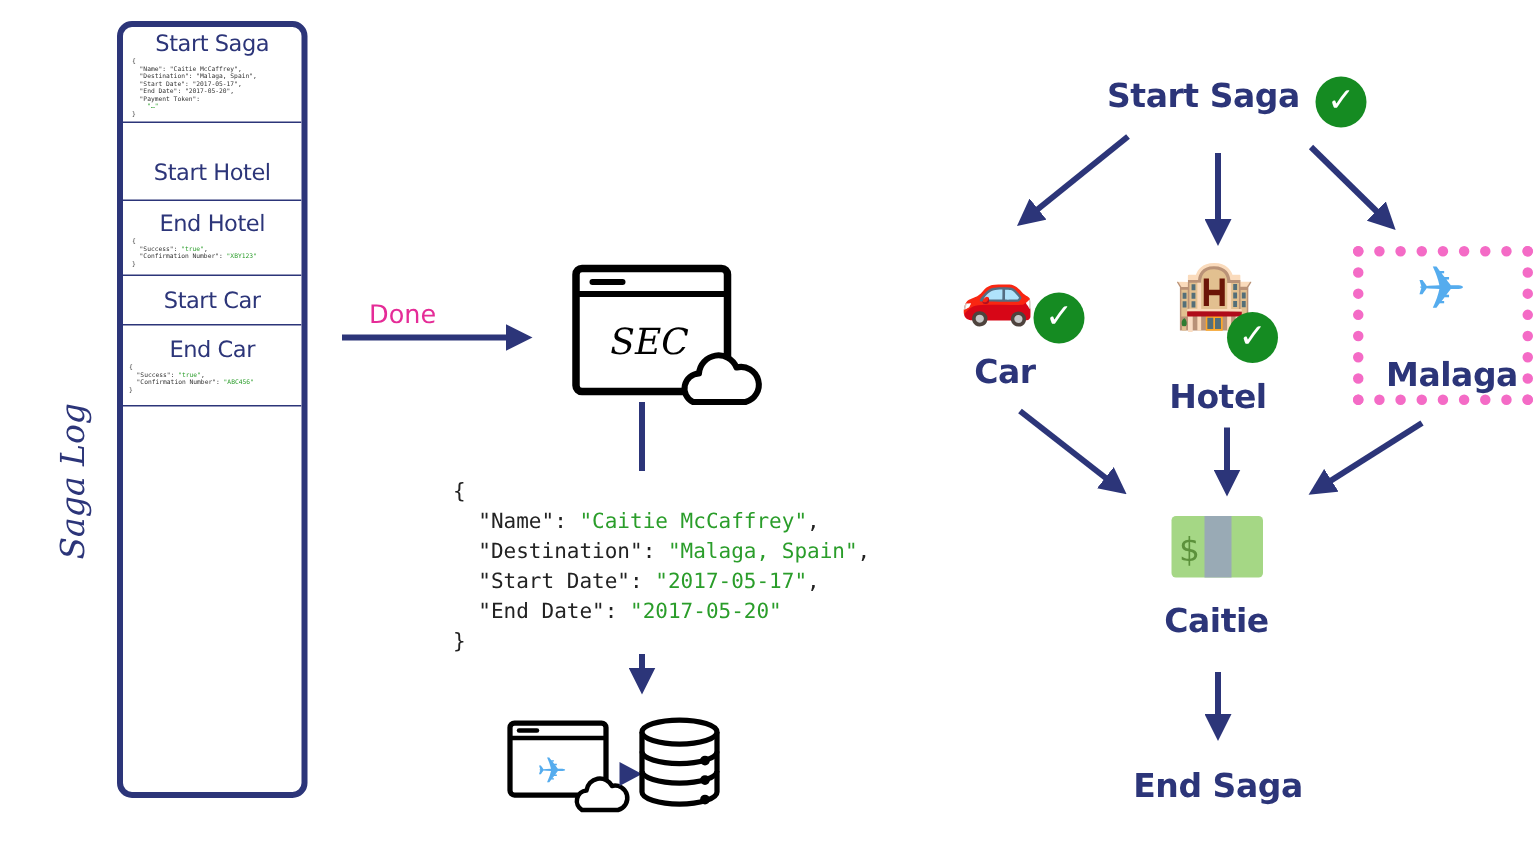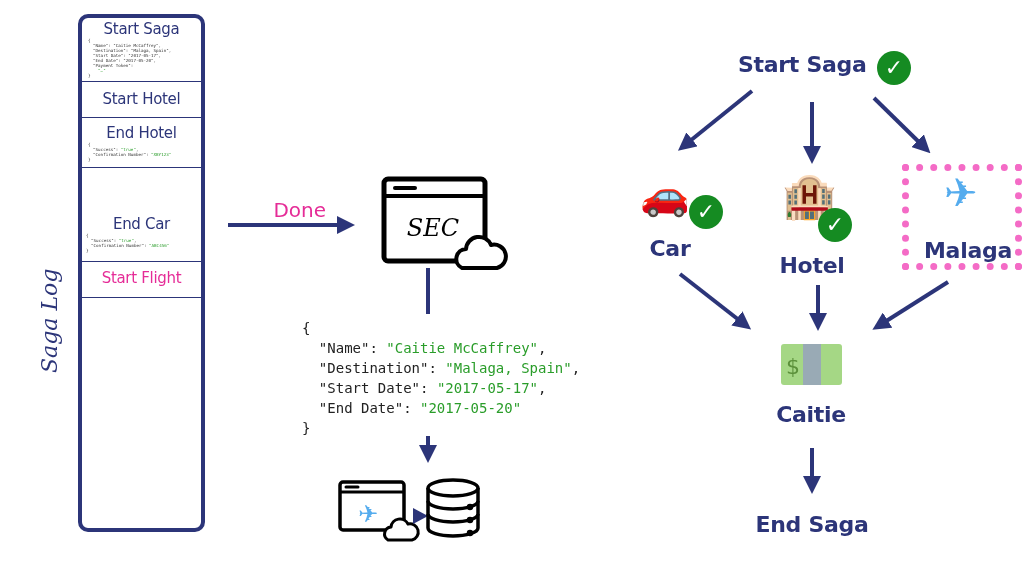--- a/index.html
+++ b/index.html
@@ -20,21 +20,21 @@
   .log-entry { border-bottom: 1.5px solid #2c3579; text-align: center; }
   .log-entry .t { font-size: 15px; font-weight: 500; letter-spacing: -0.3px; color: #2c3579; line-height: 18px; }
   .log-entry .t.pink { color: #e52c97; }
   .log-entry pre {
     text-align: left; font-family: "DejaVu Sans Mono", monospace; font-size: 4.2px; line-height: 5px;
     color: #333; padding-left: 6px; white-space: pre;
   }
   .log-entry pre .g { color: #2a9d2a; }
 
   
-  .pink-text { color: #e52c97; font-size: 20px; text-align: right; position: absolute; line-height: 24px; }
+  .pink-text { color: #e52c97; font-size: 17px; text-align: left; position: absolute; line-height: 24px; }
   .navy-text { color: #2c3579; font-size: 22px; font-weight: 600; position: absolute; text-align: center; letter-spacing: -0.3px; }
   svg.arrows { position: absolute; left: 0; top: 0; }
 
   .json-block {
     position: absolute; left: 302px; top: 318px;
     font-family: "DejaVu Sans Mono", monospace; font-size: 14px; line-height: 20px; color: #222; white-space: pre;
   }
   .json-block .g { color: #2a9d2a; }
 
   .check {
@@ -57,38 +57,38 @@
     <pre><span>{</span>
 <span>  "Name": "Caitie McCaffrey",</span>
 <span>  "Destination": "Malaga, Spain",</span>
 <span>  "Start Date": "2017-05-17",</span>
 <span>  "End Date": "2017-05-20",</span>
 <span>  "Payment Token":</span>
 <span class="g">    "…"</span>
 <span>}</span></pre>
   </div>
   <div class="log-entry" style="height:36px;">
-    <div class="t" style="padding-top:8px;">Start Hotel</div>
+    <div class="t" style="padding-top:8px;margin-top:16px;">Start Hotel</div>
   </div>
   <div class="log-entry" style="height:50px;">
     <div class="t" style="padding-top:6px;">End Hotel</div>
     <pre>{
   <span>"Success": </span><span class="g">"true"</span>,
   <span>"Confirmation Number": </span><span class="g">"XBY123"</span>
 }</pre>
   </div>
+  <div class="log-entry" style="height:33px;">
+    <div class="t" style="padding-top:7px;">Start Car</div>
+  </div>
   <div class="log-entry" style="height:54px;">
-    <div class="t" style="padding-top:7px;margin-top:40px;">End Car</div>
+    <div class="t" style="padding-top:7px;">End Car</div>
     <pre style="padding-left:4px;">{
   <span>"Success": </span><span class="g">"true"</span>,
   <span>"Confirmation Number": </span><span class="g">"ABC456"</span>
 }</pre>
-  </div>
-  <div class="log-entry" style="height:36px;">
-    <div class="t pink" style="padding-top:7px;">Start Flight</div>
   </div>
 </div>
 
 <svg class="arrows" width="1024" height="576">
   <defs>
     <marker id="ah" viewBox="0 0 10 10" refX="5" refY="5" markerWidth="4.5" markerHeight="4.5" orient="auto">
       <path d="M0,0 L10,5 L0,10 z" fill="#2c3579"></path>
     </marker>
   </defs>
 

